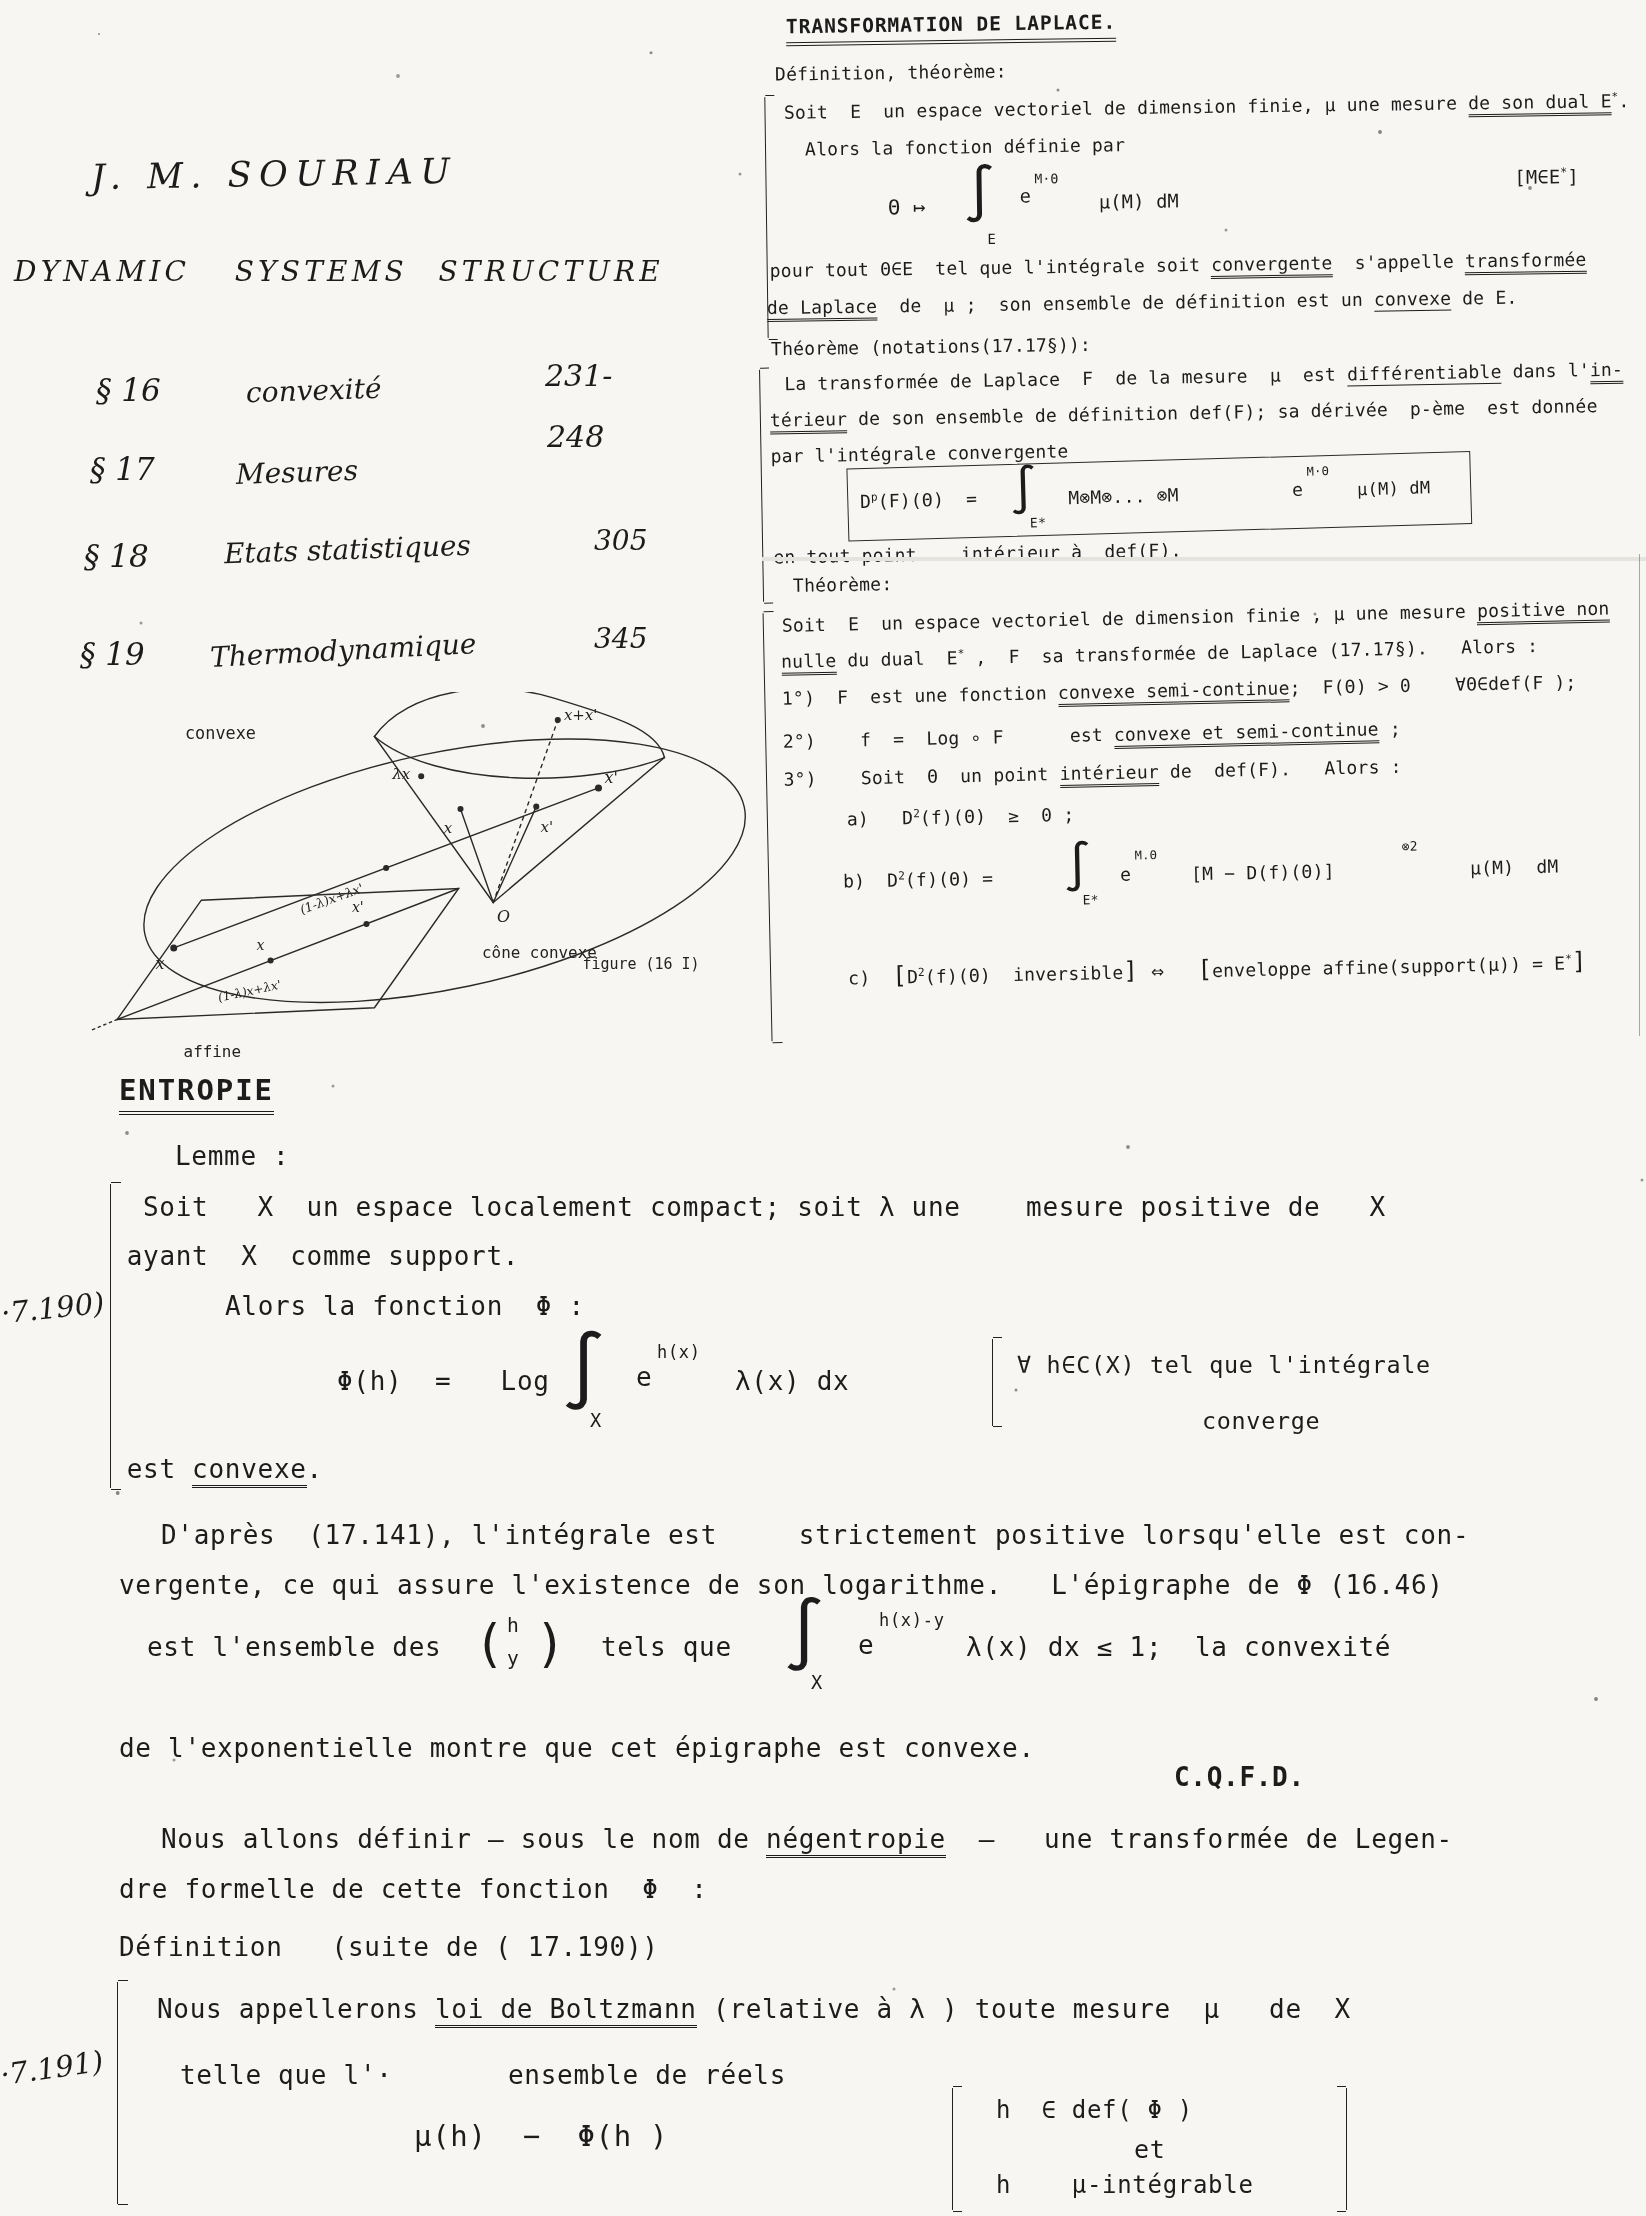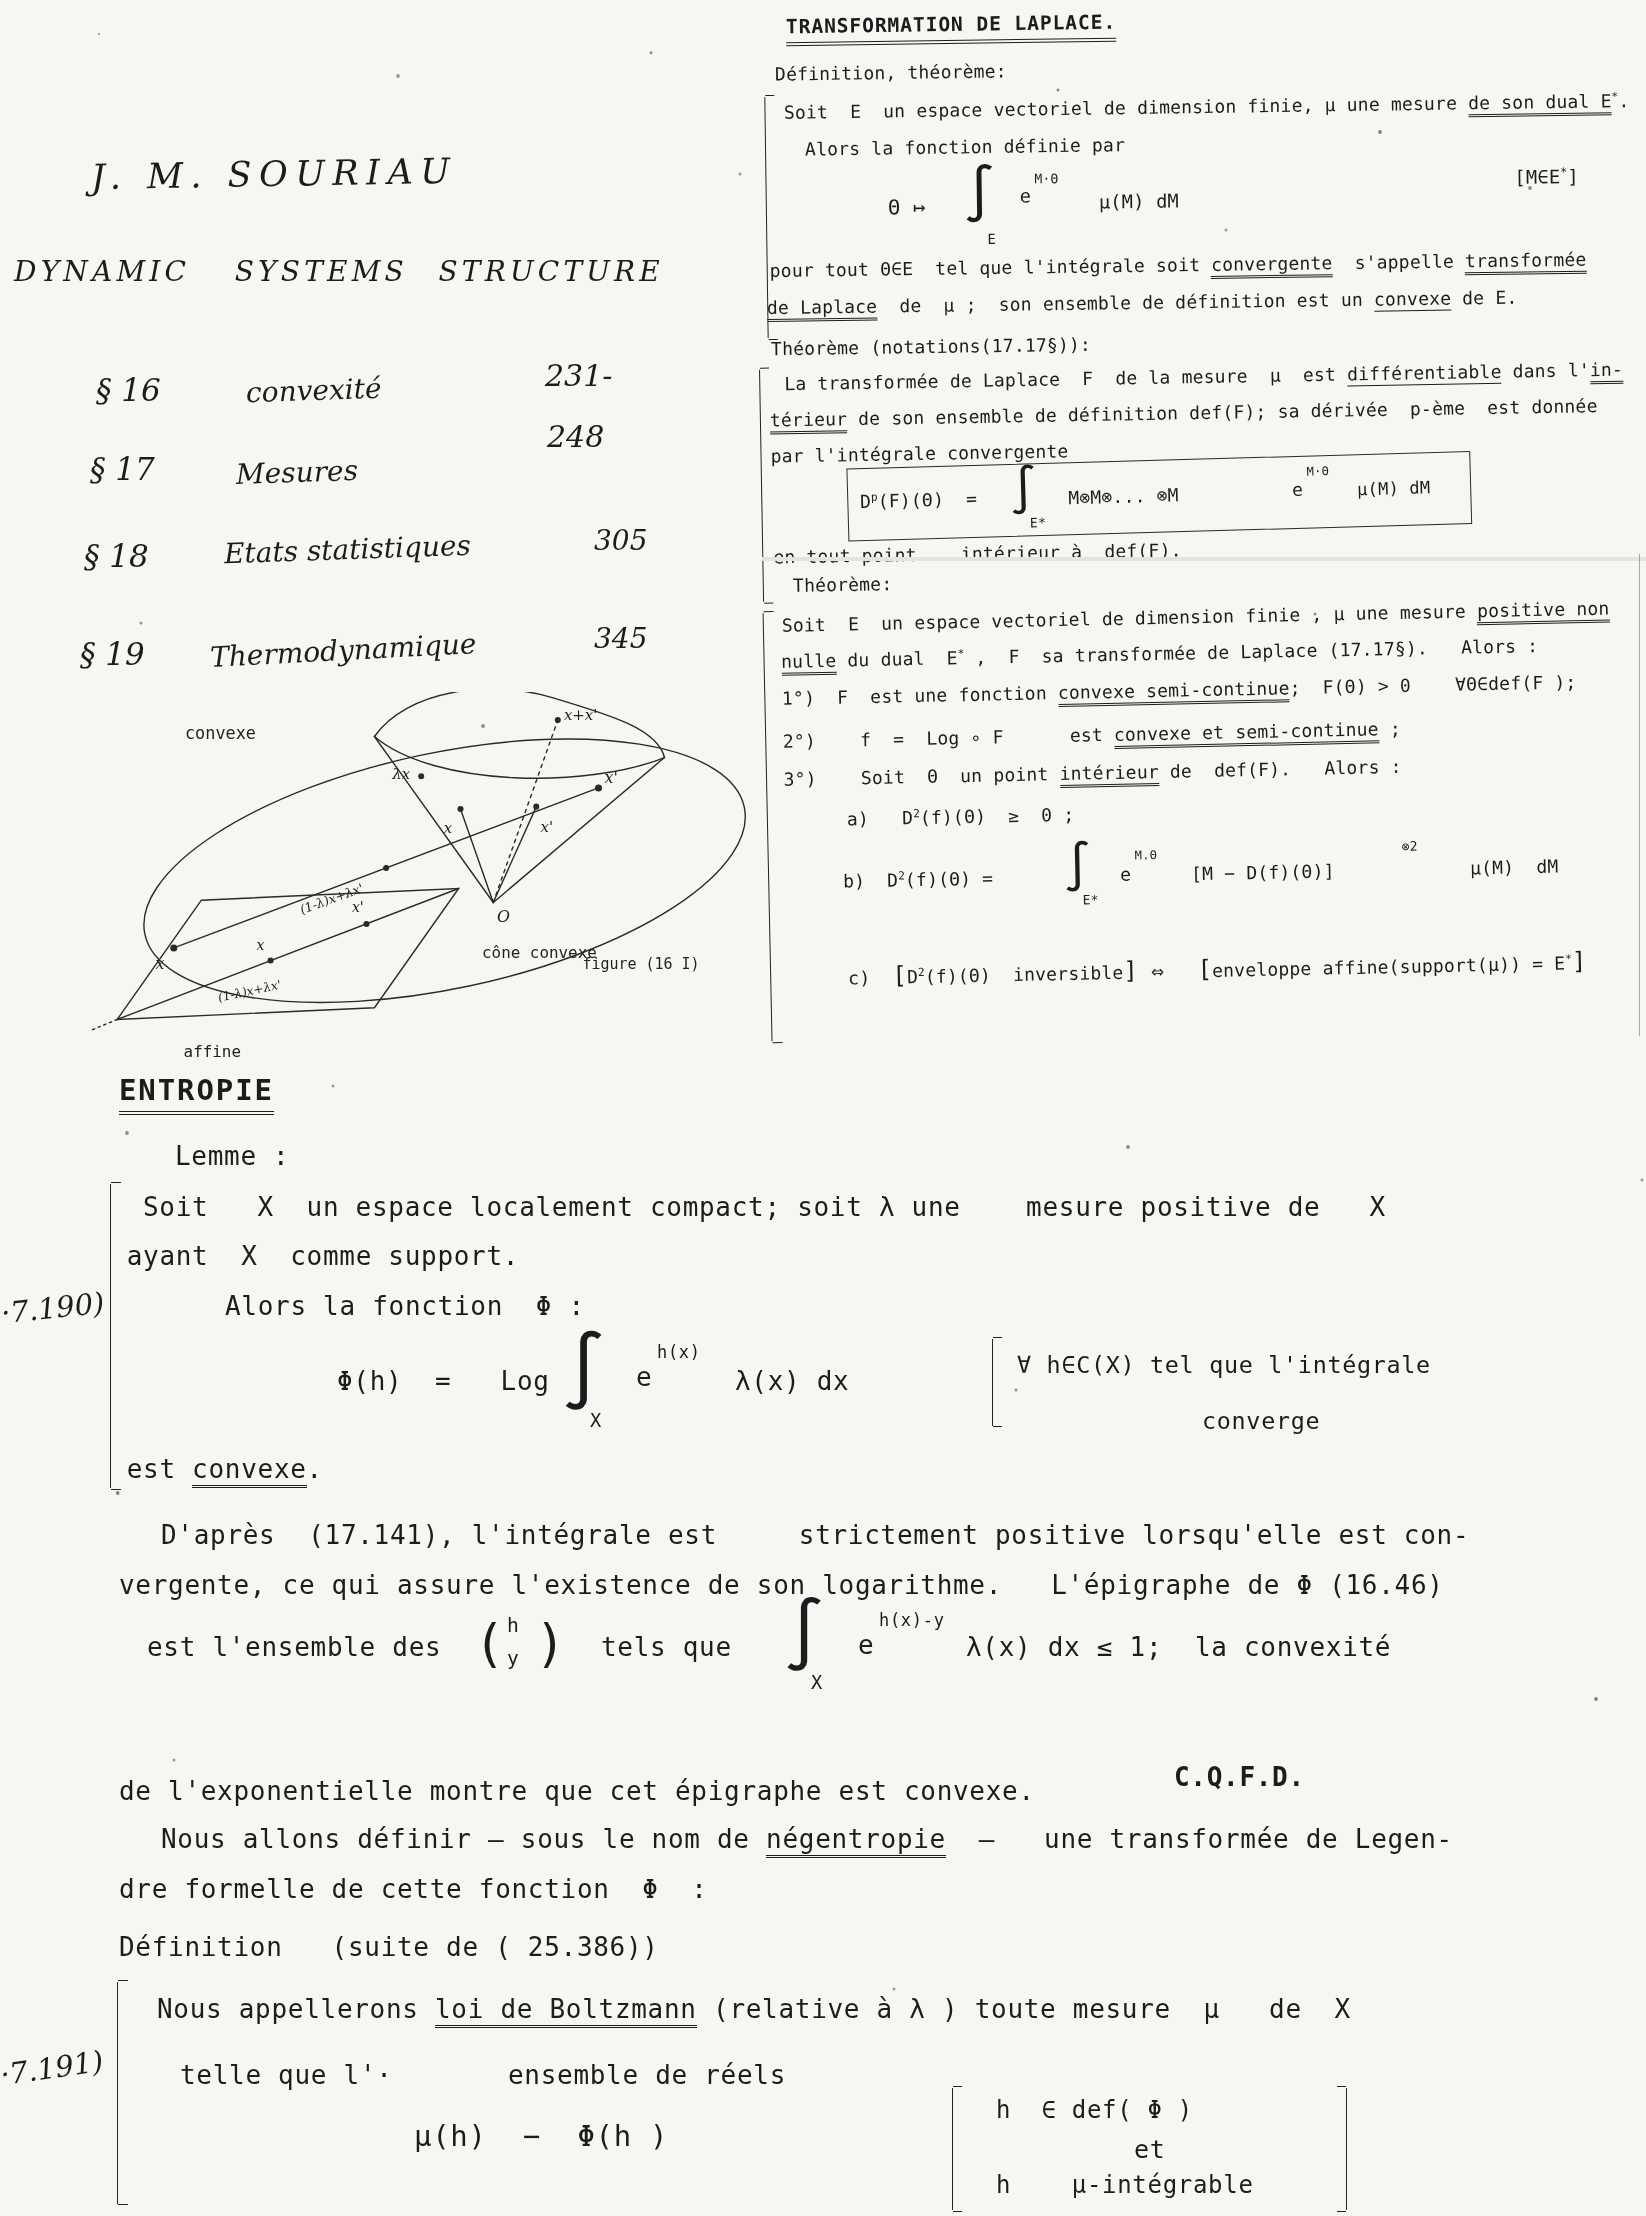--- a/index.html
+++ b/index.html
@@ -208,27 +208,27 @@
   <span class="abs b" style="left:388px;top:10.3px;font-size:19.6px;">h</span>
   <span class="abs b" style="left:388px;top:43px;font-size:19.6px;">y</span>
   <span class="abs b" style="left:416px;top:9.4px;font-size:51px;font-weight:300;">)</span>
   <span class="abs b" style="left:482px;top:28px;">tels que</span>
   <span class="abs fint" style="left:664px;top:-4.7px;font-size:70px;">∫</span>
   <span class="abs b" style="left:692px;top:68px;font-size:18.7px;">X</span>
   <span class="abs b" style="left:739px;top:26px;">e</span>
   <span class="abs b" style="left:760px;top:5.6px;font-size:17px;">h(x)-y</span>
   <span class="abs b" style="left:847px;top:28px;">λ(x) dx ≤ 1;  la convexité</span>
 </div>
-<div class="abs b" style="left:119px;top:1776px;">de l'exponentielle montre que cet épigraphe est convexe.</div>
+<div class="abs b" style="left:119px;top:1733px;">de l'exponentielle montre que cet épigraphe est convexe.</div>
 <div class="abs b" style="left:1174px;top:1762px;font-weight:bold;">C.Q.F.D.</div>
 
 <div class="abs b" style="left:161px;top:1824px;"><span>Nous allons définir – sous le nom de </span><span class="uu">négentropie</span><span>  –   une transformée de Legen-</span></div>
 <div class="abs b" style="left:119px;top:1874px;">dre formelle de cette fonction  Φ  :</div>
 
-<div class="abs b" style="left:119px;top:1932px;">Définition   (suite de ( 25.386))</div>
+<div class="abs b" style="left:119px;top:1932px;">Définition   (suite de ( 17.190))</div>
 <div class="abs hw" style="left:0;top:2051px;font-size:29px;transform:rotate(-8deg);">·7.191)</div>
 
 <div class="abs" style="left:115px;top:1976px;width:1532px;height:239px;">
   <div class="brk" style="left:2.3px;top:5.6px;height:222px;"></div>
   <div class="abs b" style="left:42px;top:18px;"><span>Nous appellerons </span><span class="uu">loi de Boltzmann</span><span> (relative à λ ) toute mesure  μ   de  X</span></div>
   <div class="abs b" style="left:26px;top:84px;margin-left:39px;">telle que l'·</div>
   <div class="abs b" style="left:393px;top:84px;">ensemble de réels</div>
   <div class="abs b" style="left:299px;top:143px;font-size:29px;">μ(h)  −  Φ(h )</div>
   <div class="abs" style="left:837px;top:112px;width:395px;height:124px;">
     <div class="brk" style="left:0;top:0;height:122px;"></div>

